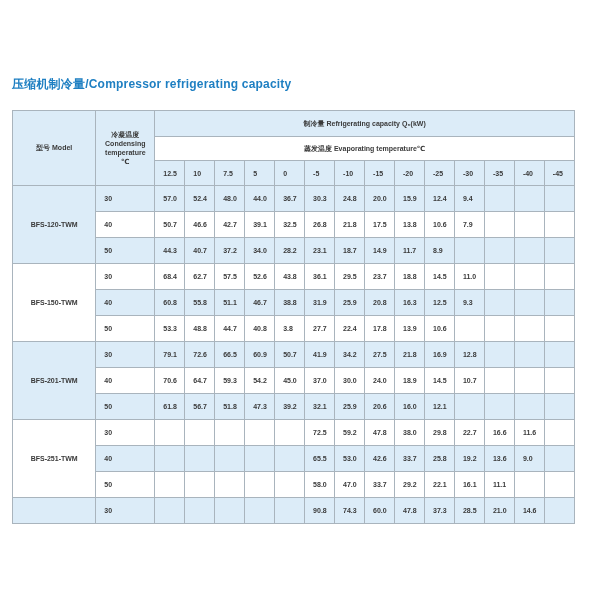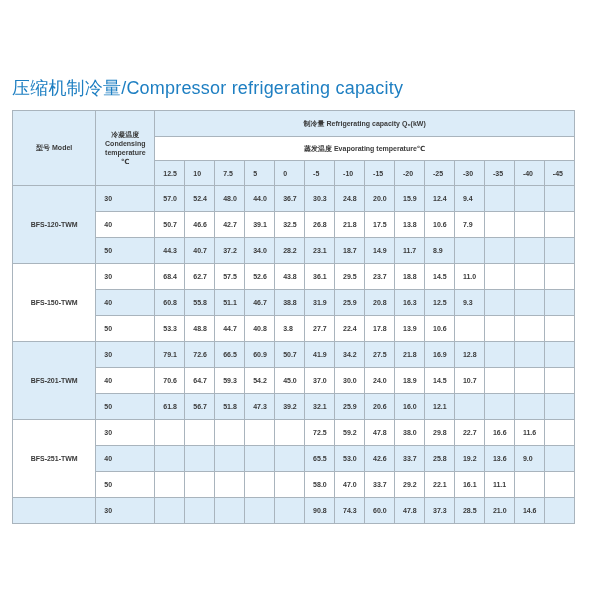--- a/index.html
+++ b/index.html
@@ -1,18 +1,18 @@
 <!DOCTYPE html>
 <html><head>
 <meta charset="utf-8">
 <style>
   html, body { margin: 0; padding: 0; background: #ffffff; }
   body { width: 600px; height: 600px; position: relative; overflow: hidden;
          font-family: "Liberation Sans", "DejaVu Sans", sans-serif; color: #333; }
-  .title { position: absolute; left: 12px; top: 76px; font-size: 18px; font-weight: normal;
+  .title { position: absolute; left: 12px; top: 76px; font-size: 12px; font-weight: bold;
            color: #1e7fc2; letter-spacing: 0.2px; white-space: nowrap; }
   table { position: absolute; left: 12px; top: 110px; border-collapse: collapse;
           table-layout: fixed; width: 563px; }
   td, th { border: 1px solid #a9b4bd; font-size: 7px; font-weight: bold; color: #3a3a3a;
            text-align: center; padding: 0; overflow: hidden; white-space: nowrap; }
   th { font-weight: bold; }
   .hdr-blue { background: #dcecf8; }
   .hdr-white { background: #ffffff; }
   .row-blue td.v, .row-blue td.cond { background: #dcecf8; }
   .row-white td.v, .row-white td.cond { background: #ffffff; }

